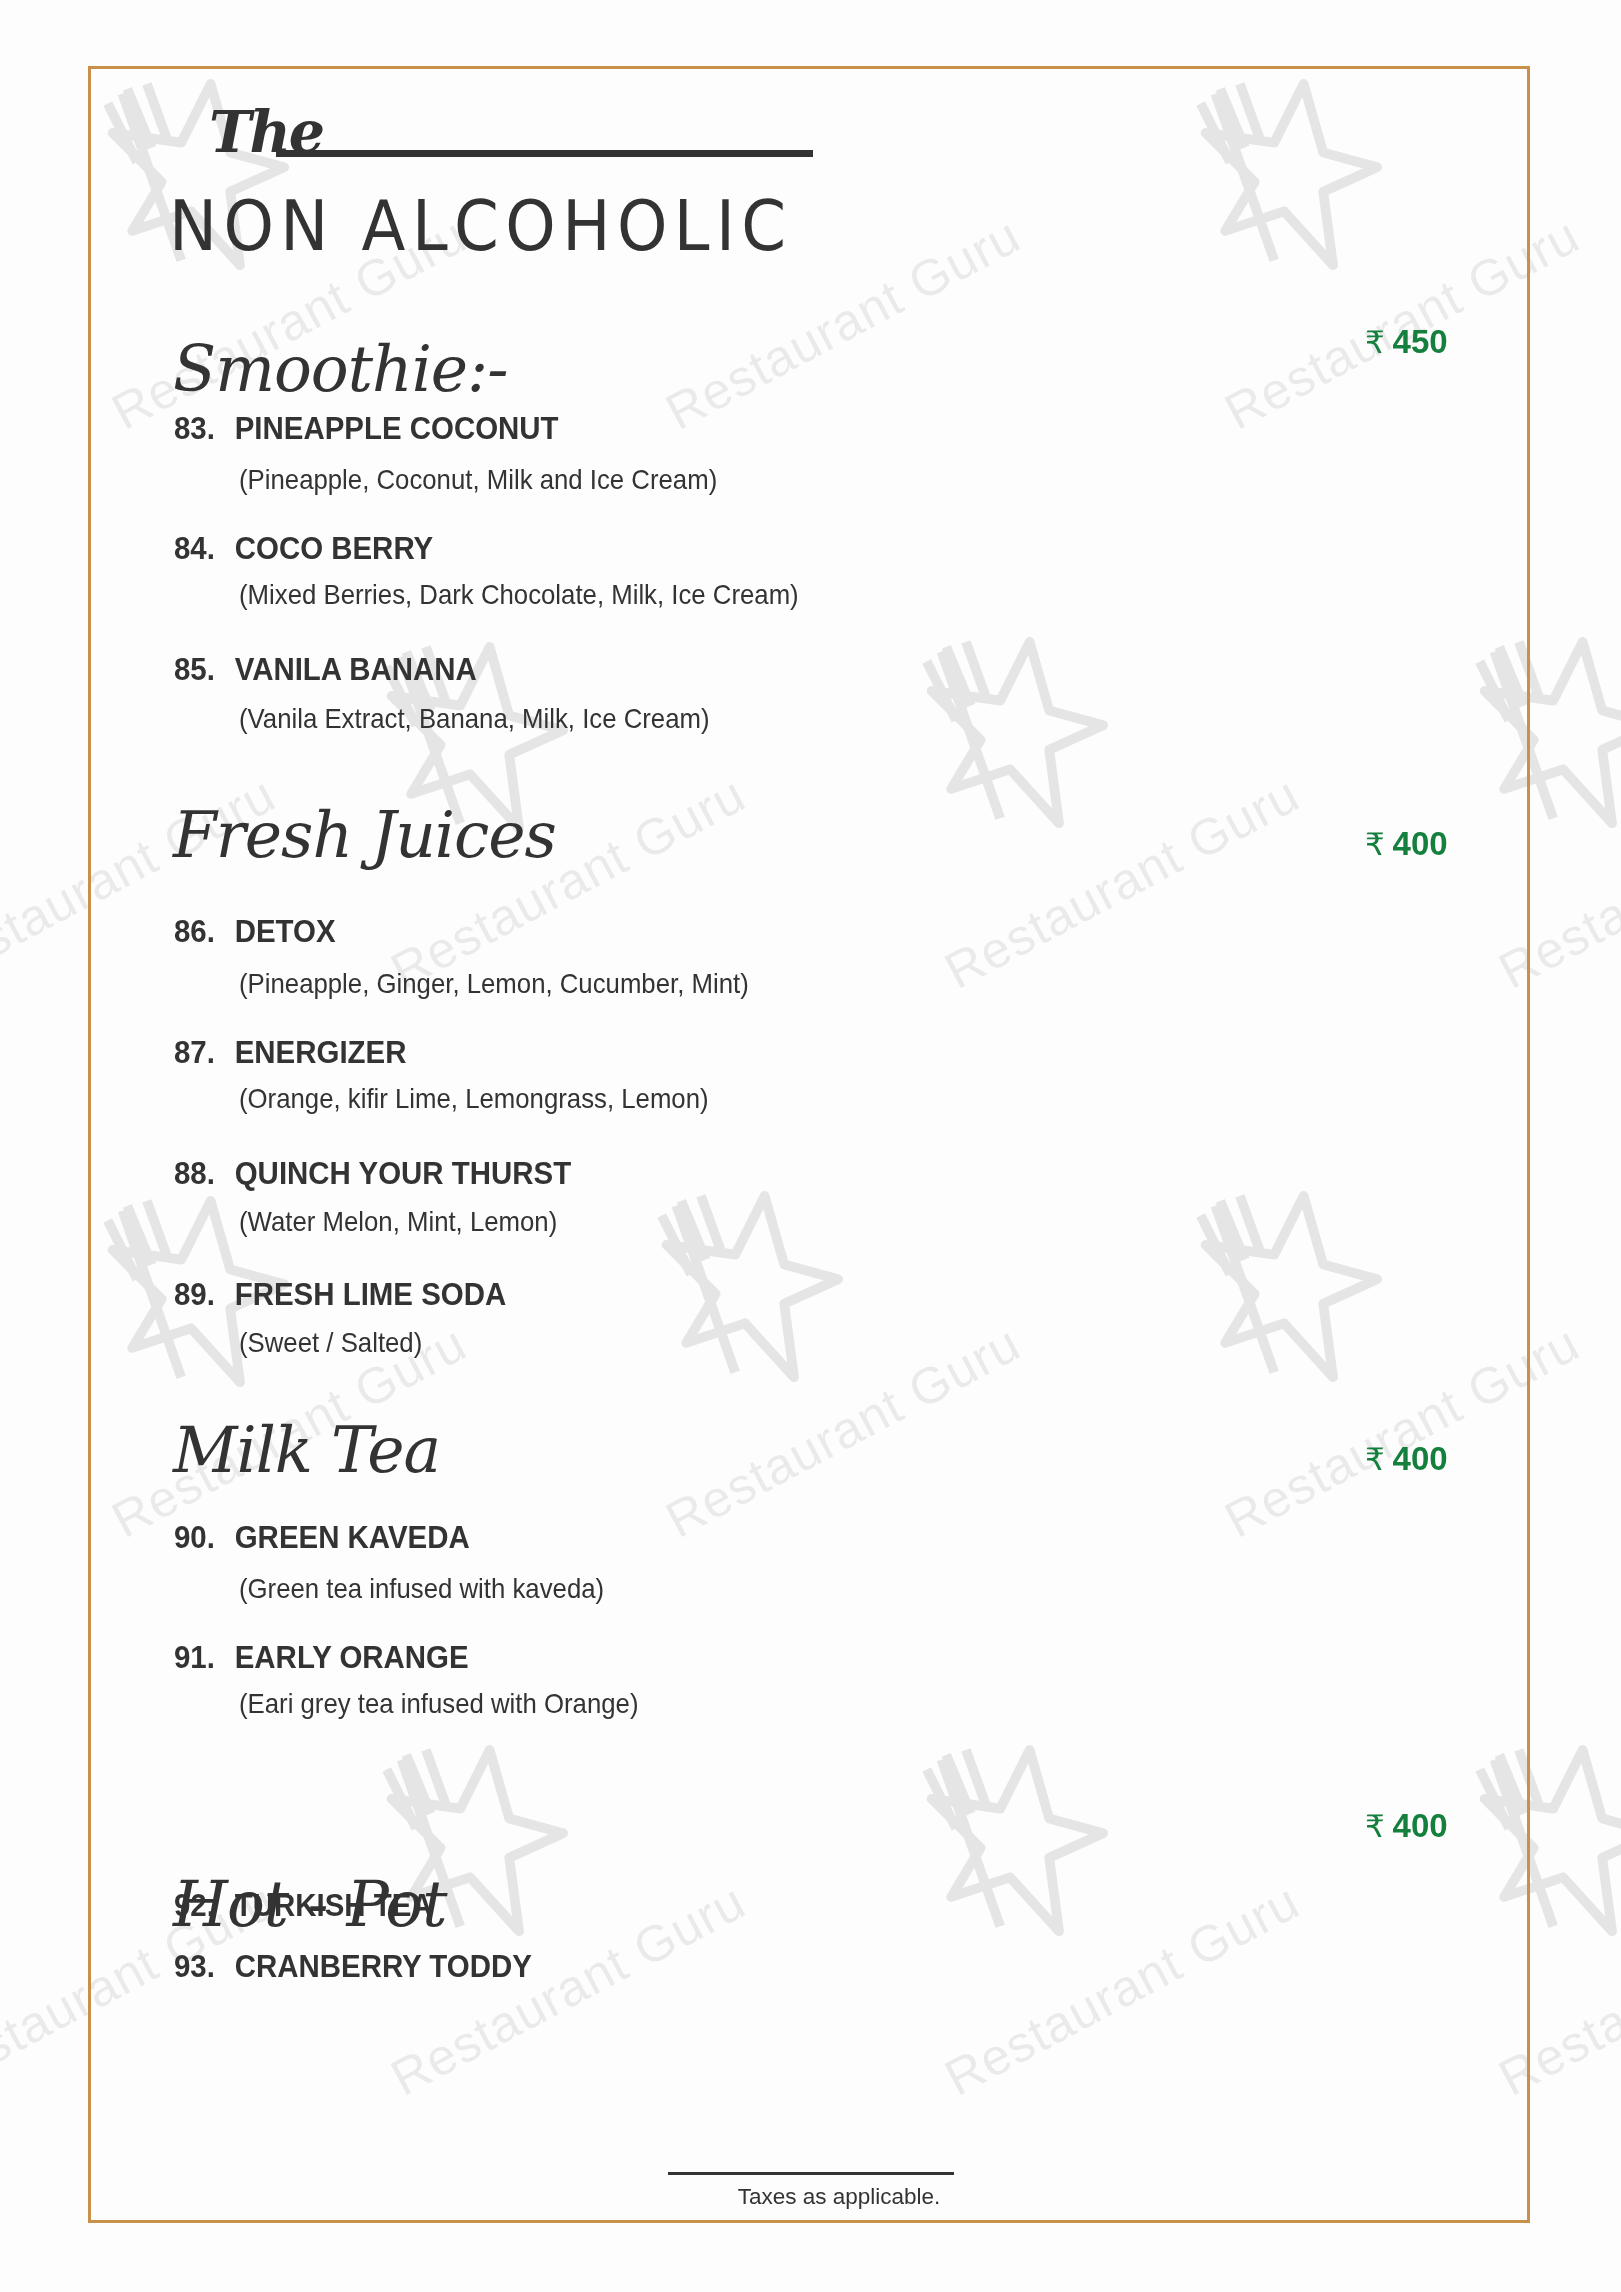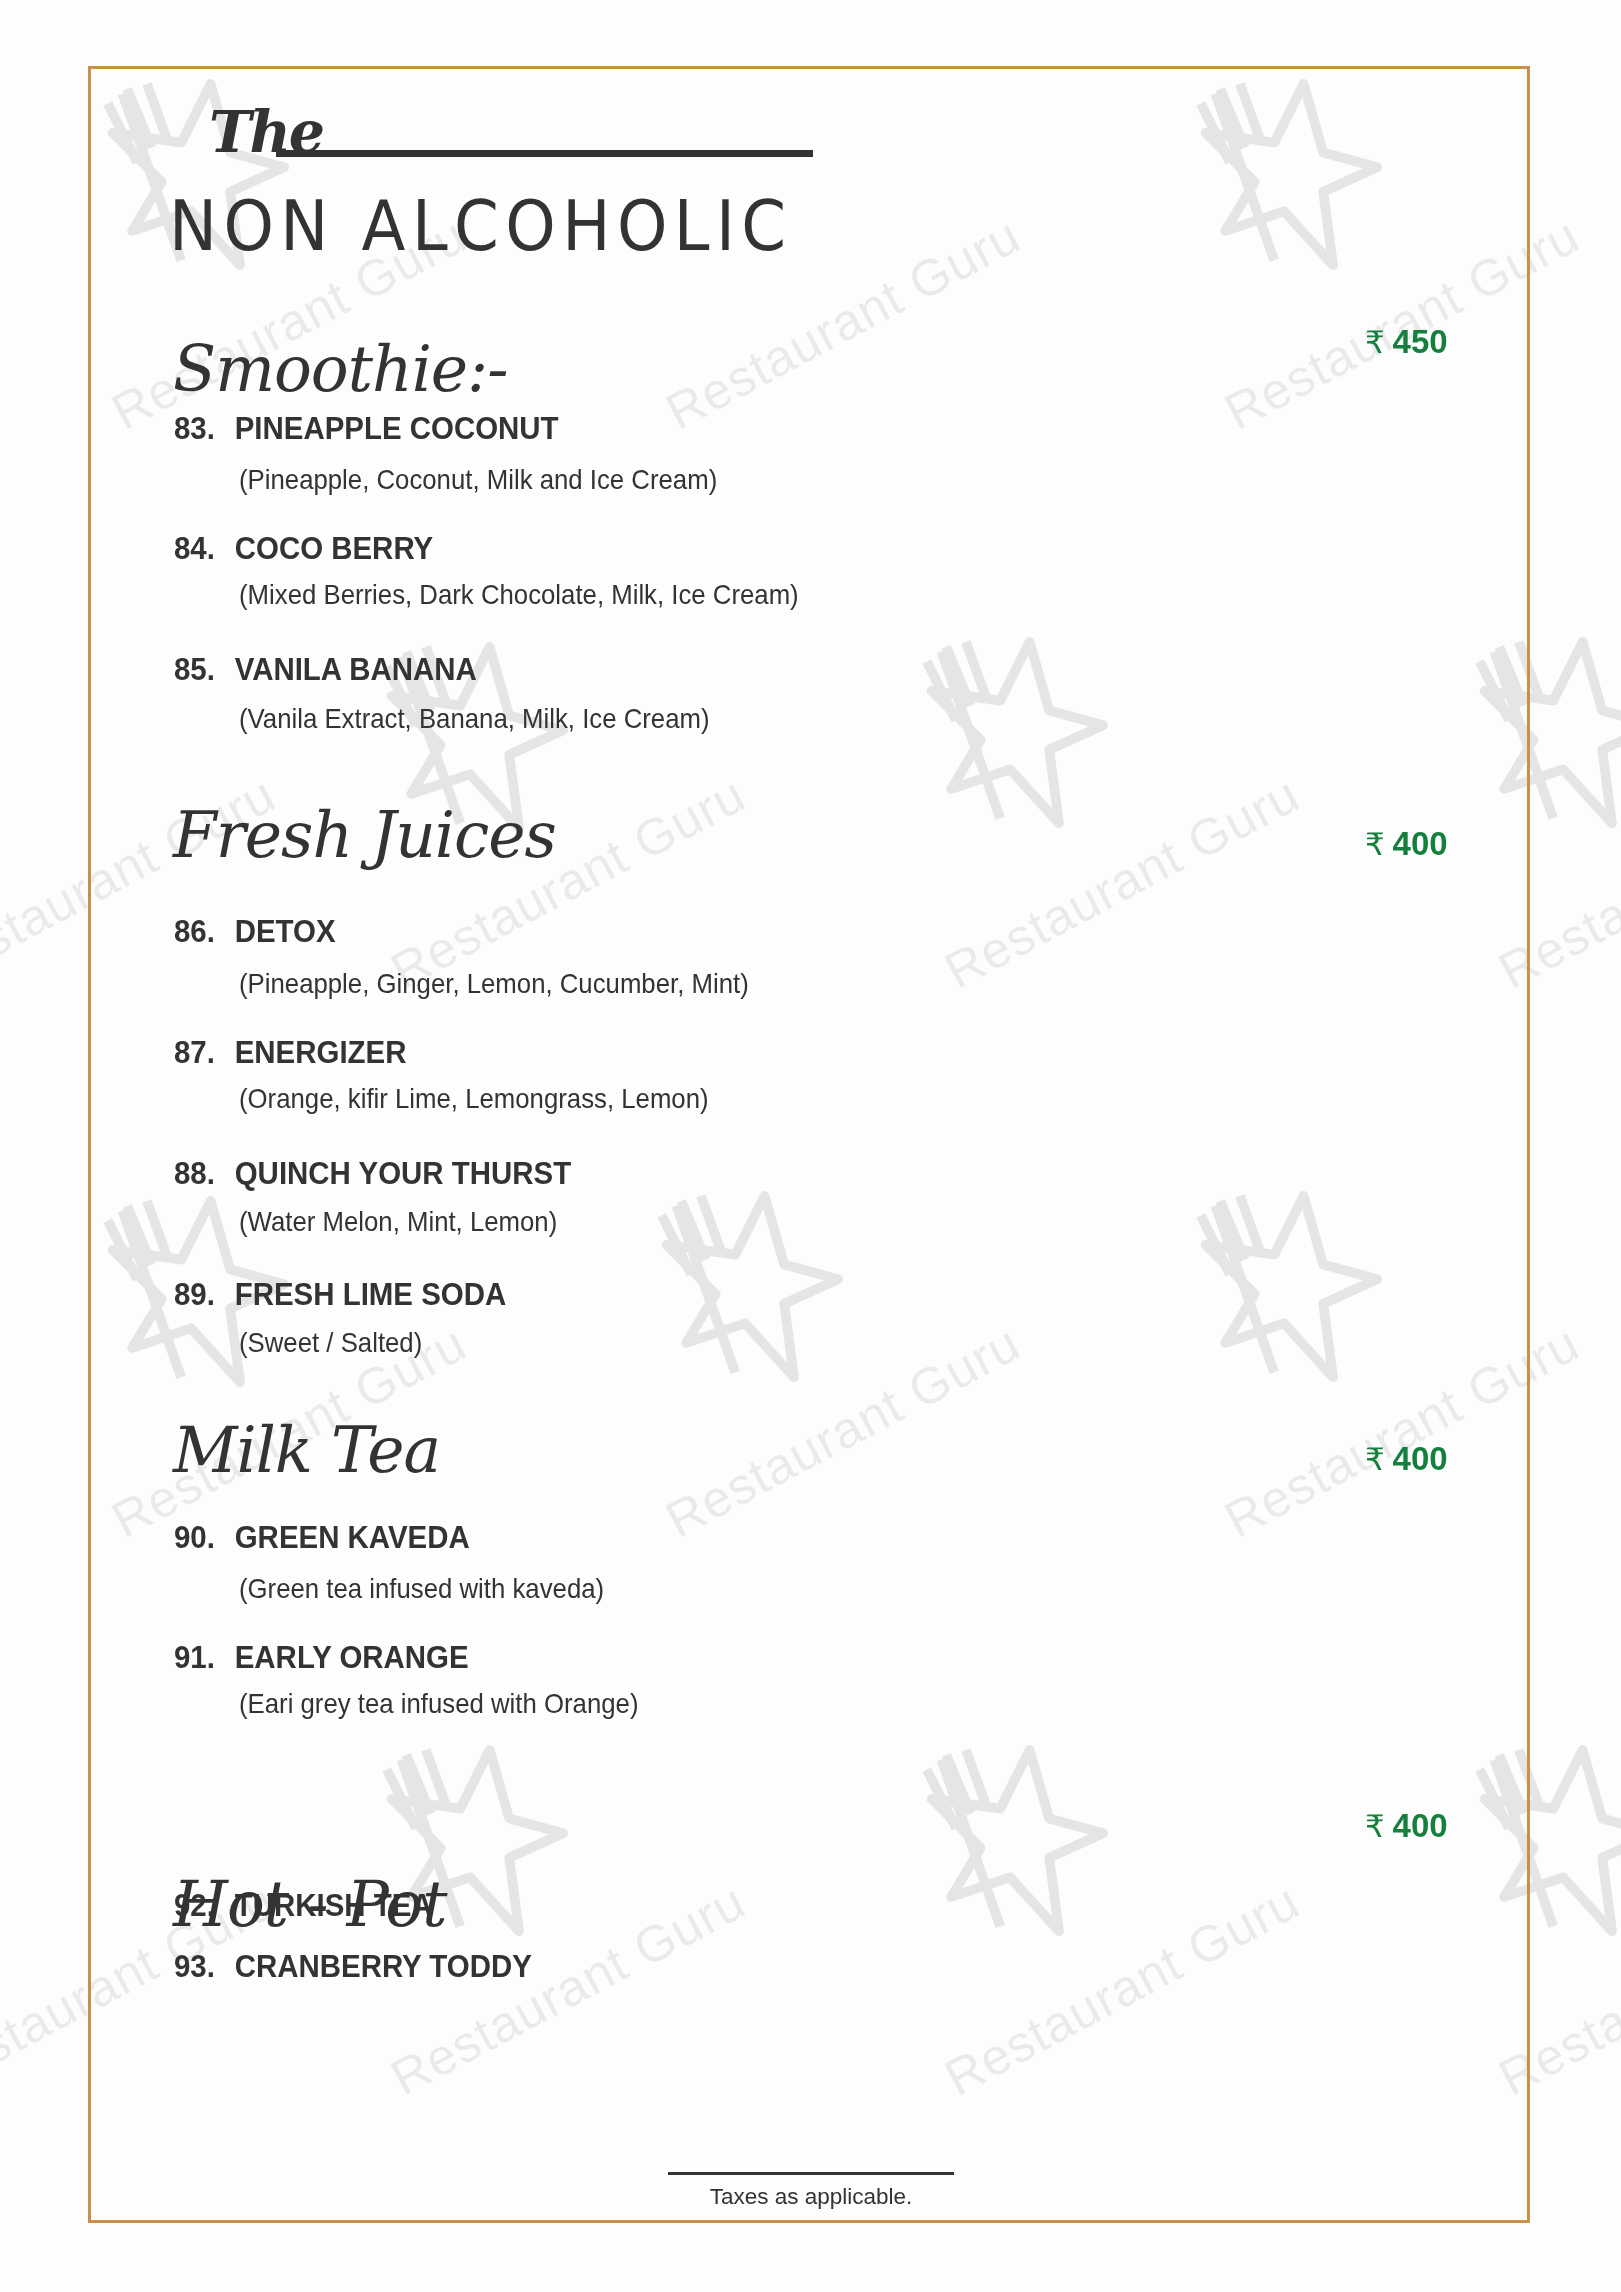--- a/index.html
+++ b/index.html
@@ -25,21 +25,21 @@
            font-weight:bold; font-size:33px; color:#15803d; }
   .price .rs { font-weight:normal; margin-right:7.8px; font-family:"DejaVu Sans", sans-serif; font-size:31px; }
   .item-name { position:absolute; left:174px; font-family:"Liberation Sans", sans-serif;
                font-weight:bold; font-size:32px; color:#333; letter-spacing:0px;
                transform:scaleX(0.92); transform-origin:left top; white-space:nowrap; }
   .item-name .num { display:inline-block; width:66px; }
   .item-desc { position:absolute; left:239px; font-family:"Liberation Sans", sans-serif;
                font-size:28px; color:#333; transform:scaleX(0.92); transform-origin:left top;
                white-space:nowrap; }
   .footer-rule { position:absolute; left:668px; top:2172px; width:286px; height:2.9px; background:#333; }
-  .footer-note { position:absolute; left:668px; width:286px; top:2184px; text-align:center;
+  .footer-note { position:absolute; left:696px; width:286px; top:2184px; text-align:center;
                  font-family:"Liberation Sans", sans-serif; font-size:22.5px; color:#333; }
 </style>
 </head>
 <body>
 
 <div class="page-bg"></div>
 
 <div>
   <div class="wm" style="left:93px;top:74px;">
     <svg width="196" height="206" viewBox="0 0 200 210">

